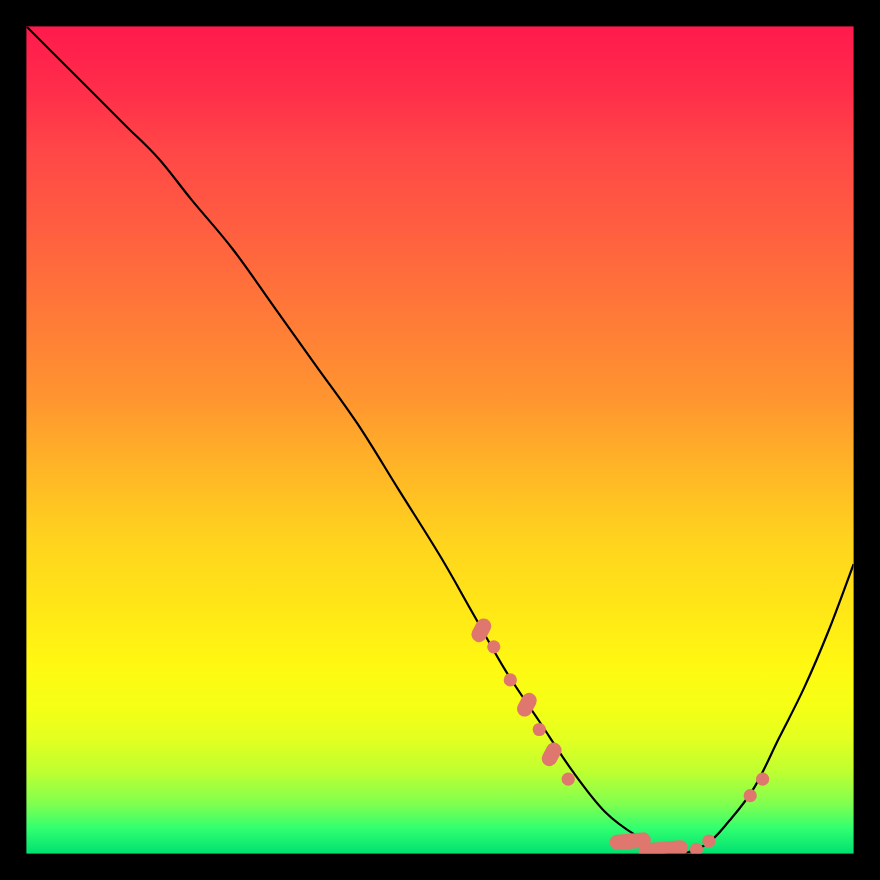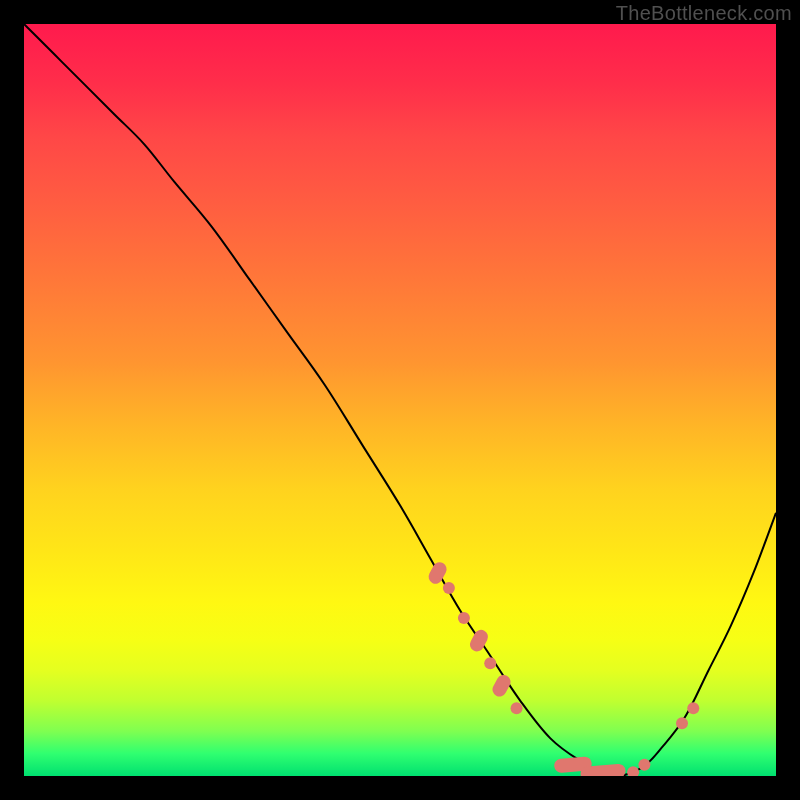--- a/index.html
+++ b/index.html
@@ -70,21 +70,20 @@
   .curve-path {
     fill: none;
     stroke: #000;
     stroke-width: 2;
   }
 </style>
 </head>
 <body>
 
 <div class="frame">
-  <div class="watermark">TheBottleneck.com</div>
   <div class="plot-area">
     <svg class="curve-svg" viewBox="0 0 752 752" preserveAspectRatio="none">
       <path id="curve" class="curve-path" d="M 0 0 C 4.0607999999999995 4.06080000000001, 15.791999999999998 15.792000000000055, 22.56 22.56000000000006 C 29.328 29.328000000000063, 30.832 30.83200000000004, 37.6 37.60000000000002 C 44.368 44.36800000000001, 50.6848 50.68479999999997, 60.160000000000004 60.15999999999997 C 69.6352 69.63519999999997, 79.4112 79.4112, 90.24 90.24000000000001 C 101.0688 101.06880000000002, 109.4912 108.13760000000006, 120.32000000000001 120.32000000000005 C 131.1488 132.50240000000005, 138.2176 143.0304, 150.4 157.91999999999996 C 162.5824 172.80959999999993, 174.464 185.44319999999996, 188 203.03999999999996 C 201.536 220.63679999999997, 212.064 236.72959999999995, 225.6 255.67999999999995 C 239.136 274.63039999999995, 249.664 289.36960000000005, 263.2 308.32000000000005 C 276.736 327.27040000000005, 287.264 340.656, 300.8 360.96 C 314.336 381.26399999999995, 324.86400000000003 399.4624, 338.40000000000003 421.12 C 351.93600000000004 442.7776, 363.81759999999997 460.976, 376 481.28000000000003 C 388.18240000000003 501.58400000000006, 395.25120000000004 514.9696000000001, 406.08000000000004 533.9200000000001 C 416.90880000000004 552.8704, 425.33119999999997 568.9631999999999, 436.15999999999997 586.56 C 446.98879999999997 604.1568, 455.4112 615.4368, 466.24 631.68 C 477.0688 647.9232, 485.49120000000005 661.9104, 496.32000000000005 676.8 C 507.14880000000005 691.6895999999999, 515.5712 703.5712, 526.4 714.4 C 537.2288 725.2288, 545.6512 730.192, 556.48 736.96 C 567.3088 743.7280000000001, 575.7312000000001 750.6464, 586.5600000000001 752 C 597.3888000000001 753.3536, 607.1648 749.8944, 616.64 744.48 C 626.1152 739.0656, 631.0783999999999 731.3951999999999, 639.1999999999999 721.92 C 647.3216 712.4448, 653.6383999999999 705.376, 661.76 691.84 C 669.8816 678.3040000000001, 676.1984 662.9632, 684.32 646.72 C 692.4416000000001 630.4768, 698.7584 619.1968, 706.88 601.6 C 715.0015999999999 584.0032, 721.3183999999999 569.264, 729.4399999999999 548.96 C 737.5616 528.6560000000001, 747.9392 499.6288, 752 488.8"></path>
       <g id="markers">
           <rect x="402.32000000000005" y="541.96" width="22.56" height="14" rx="7" class="capsule" transform="rotate(-62 413.6 548.96)"></rect>
           <circle cx="424.87999999999994" cy="564" r="6" class="marker"></circle>
           <circle cx="439.91999999999996" cy="594.08" r="6" class="marker"></circle>
           <rect x="443.68" y="609.64" width="22.56" height="14" rx="7" class="capsule" transform="rotate(-62 454.96 616.64)"></rect>
           <circle cx="466.24" cy="639.2" r="6" class="marker"></circle>
           <rect x="466.24" y="654.76" width="22.56" height="14" rx="7" class="capsule" transform="rotate(-62 477.52 661.76)"></rect>

